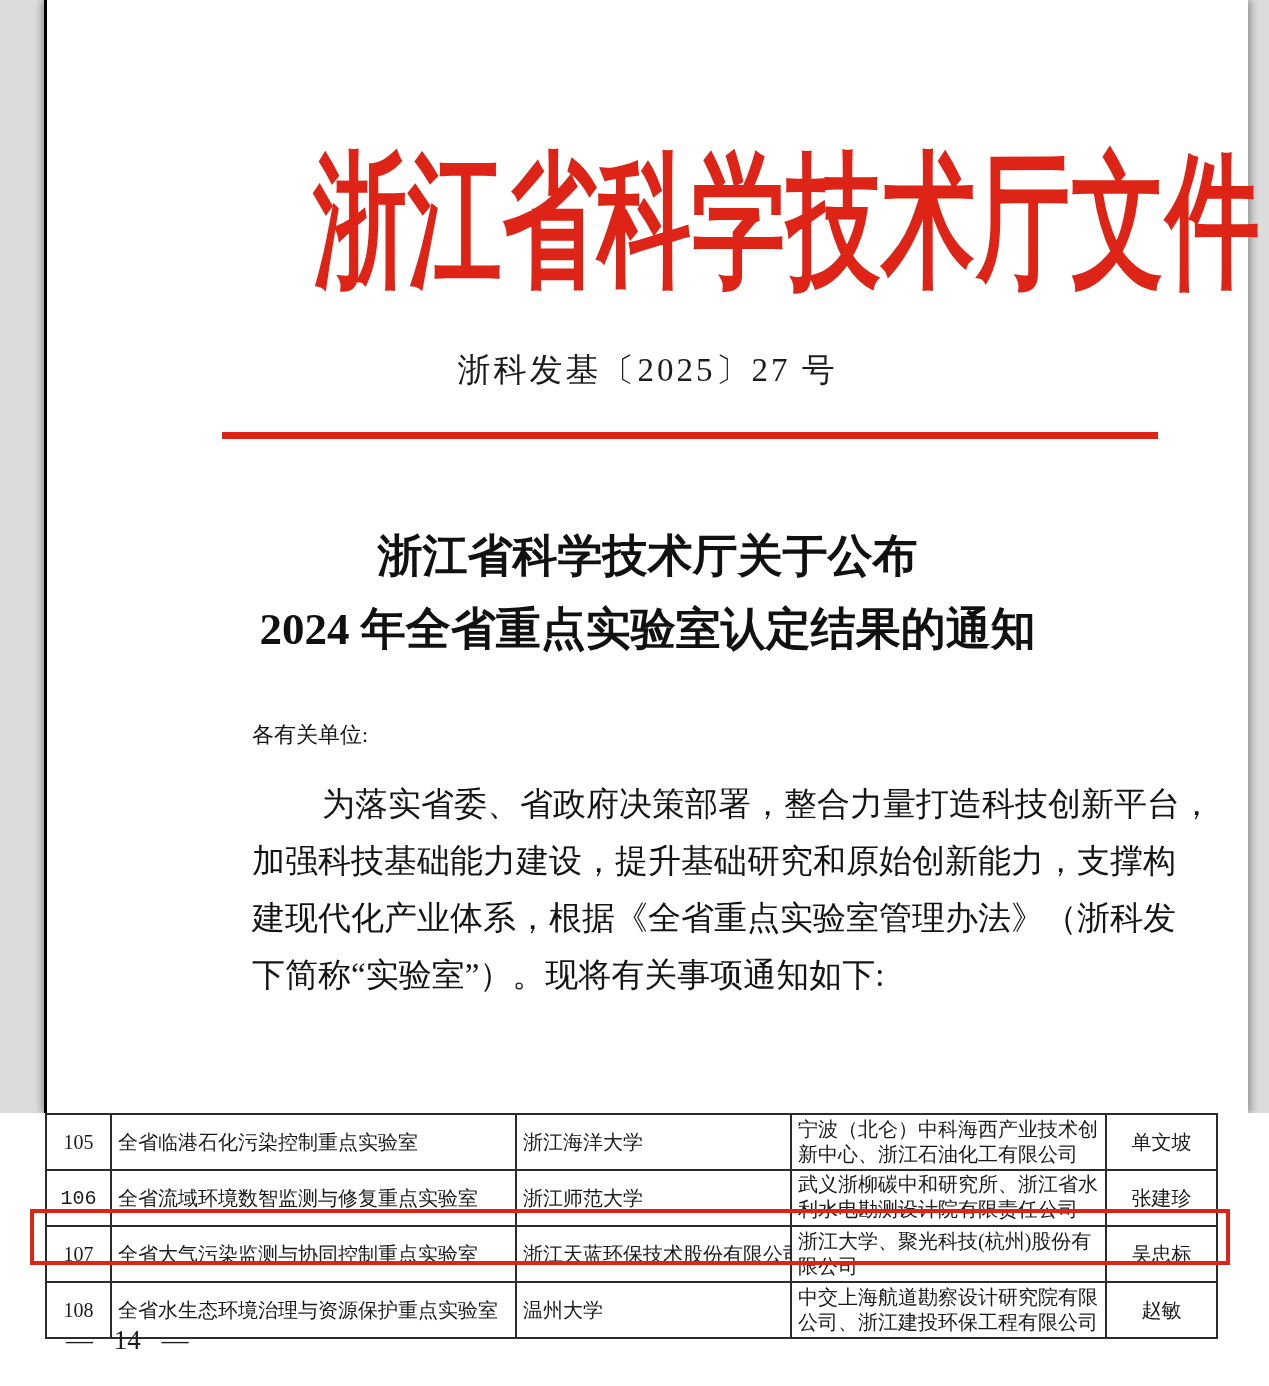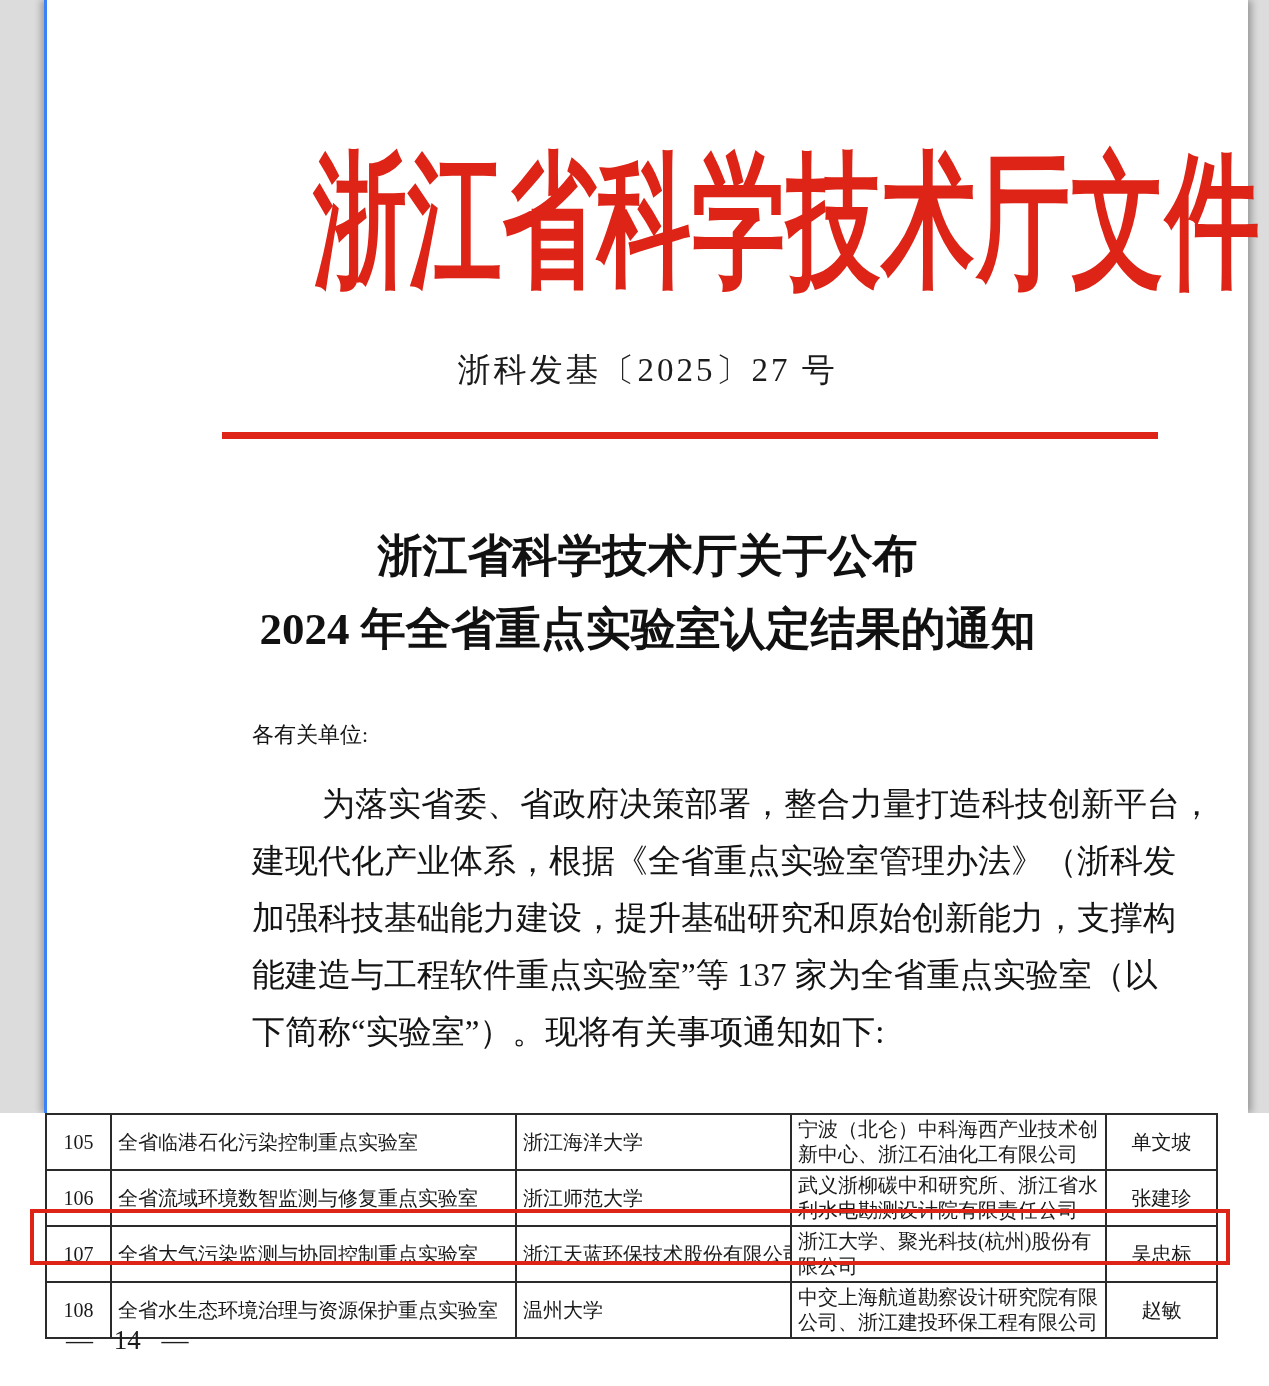--- a/index.html
+++ b/index.html
@@ -16,21 +16,21 @@
     background: #dcdcdd;
   }
   
   .page-top {
     position: absolute;
     left: 44px;
     top: 0;
     width: 1204px;
     height: 1113px;
     background: #ffffff;
-    border-left: 3px solid #3b82f6;
+    border-left: 3px solid #000000;
     box-shadow: -4px 0 6px rgba(0,0,0,0.22), 4px 0 7px rgba(0,0,0,0.28);
     box-sizing: border-box;
   }
   .letterhead {
     position: absolute;
     top: 138px;
     left: 0;
     width: 100%;
     text-align: center;
     line-height: 168px;
@@ -122,21 +122,21 @@
     padding: 2px 6px;
     vertical-align: middle;
     overflow: hidden;
   }
   td.col-no  { text-align: center; font-size: 21px; }
   td.col-lab { padding-left: 12px; white-space: nowrap; }
   td.col-app { padding-left: 12px; white-space: nowrap; }
   td.col-partner { font-size: 19px; line-height: 25px; padding: 3px 8px; }
   td.col-dir { text-align: center; }
   tr.r1 { height: 50px; }
-  tr.r2 { height: 48px; }
+  tr.r2 { height: 48px; font-family: Liberation Mono, monospace; }
   tr.r3 { height: 51px; }
   tr.r4 { height: 51px; }
   .highlight-box {
     position: absolute;
     left: 30px;
     top: 96px;
     width: 1200px;
     height: 56px;
     border: 4px solid var(--accent, #dd2416);
     box-sizing: border-box;
@@ -168,23 +168,22 @@
 
     <div class="notice-title">
       <div>浙江省科学技术厅关于公布</div>
       <div>2024 年全省重点实验室认定结果的通知</div>
     </div>
 
     <div class="salutation">各有关单位:</div>
 
     <div class="body-para">
       <div class="bline first">为落实省委、省政府决策部署，整合力量打造科技创新平台，</div>
+      <div class="bline">加强科技基础能力建设，提升基础研究和原始创新能力，支撑构</div>
       <div class="bline">建现代化产业体系，根据《全省重点实验室管理办法》（浙科发</div>
-      <div class="bline">加强科技基础能力建设，提升基础研究和原始创新能力，支撑构</div>
-      <div class="bline">能建造与工程软件重点实验室”等 137 家为全省重点实验室（以</div>
       <div class="bline last">下简称“实验室”）。现将有关事项通知如下:</div>
     </div>
 
   </div>
 
   <div class="bottom-sheet">
 
     <table class="lab-table">
       <colgroup>
         <col style="width:65px">

